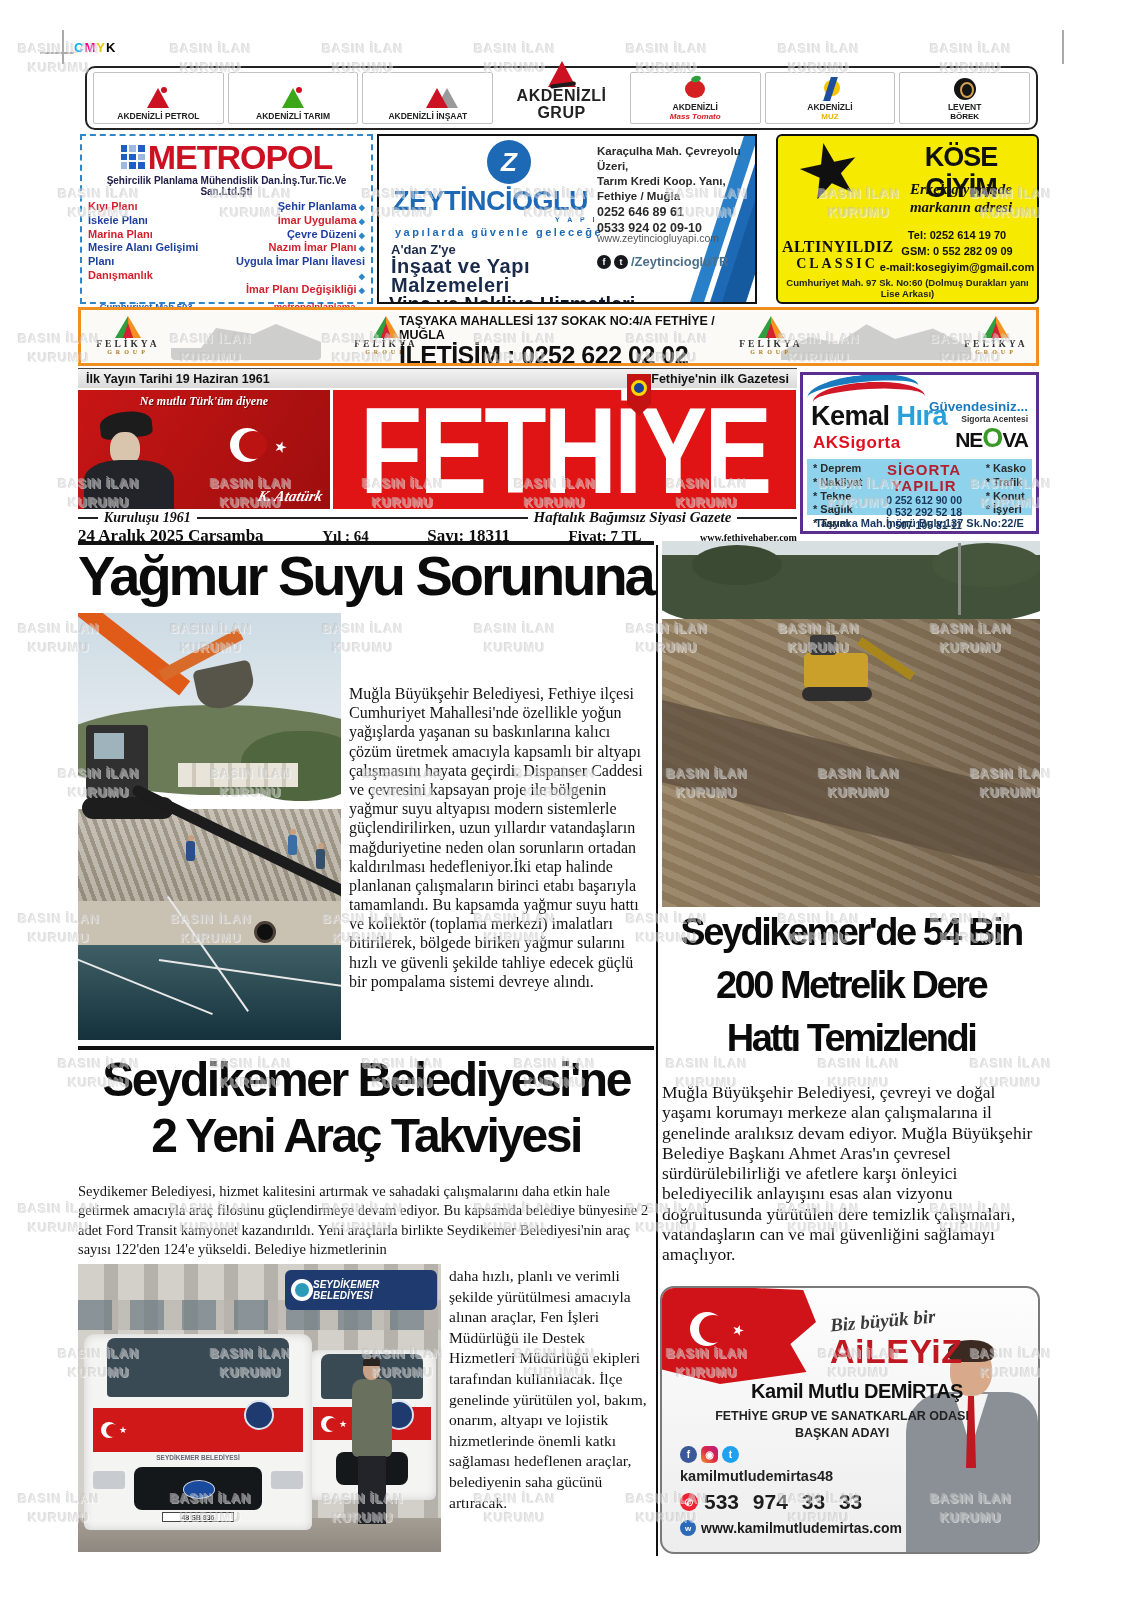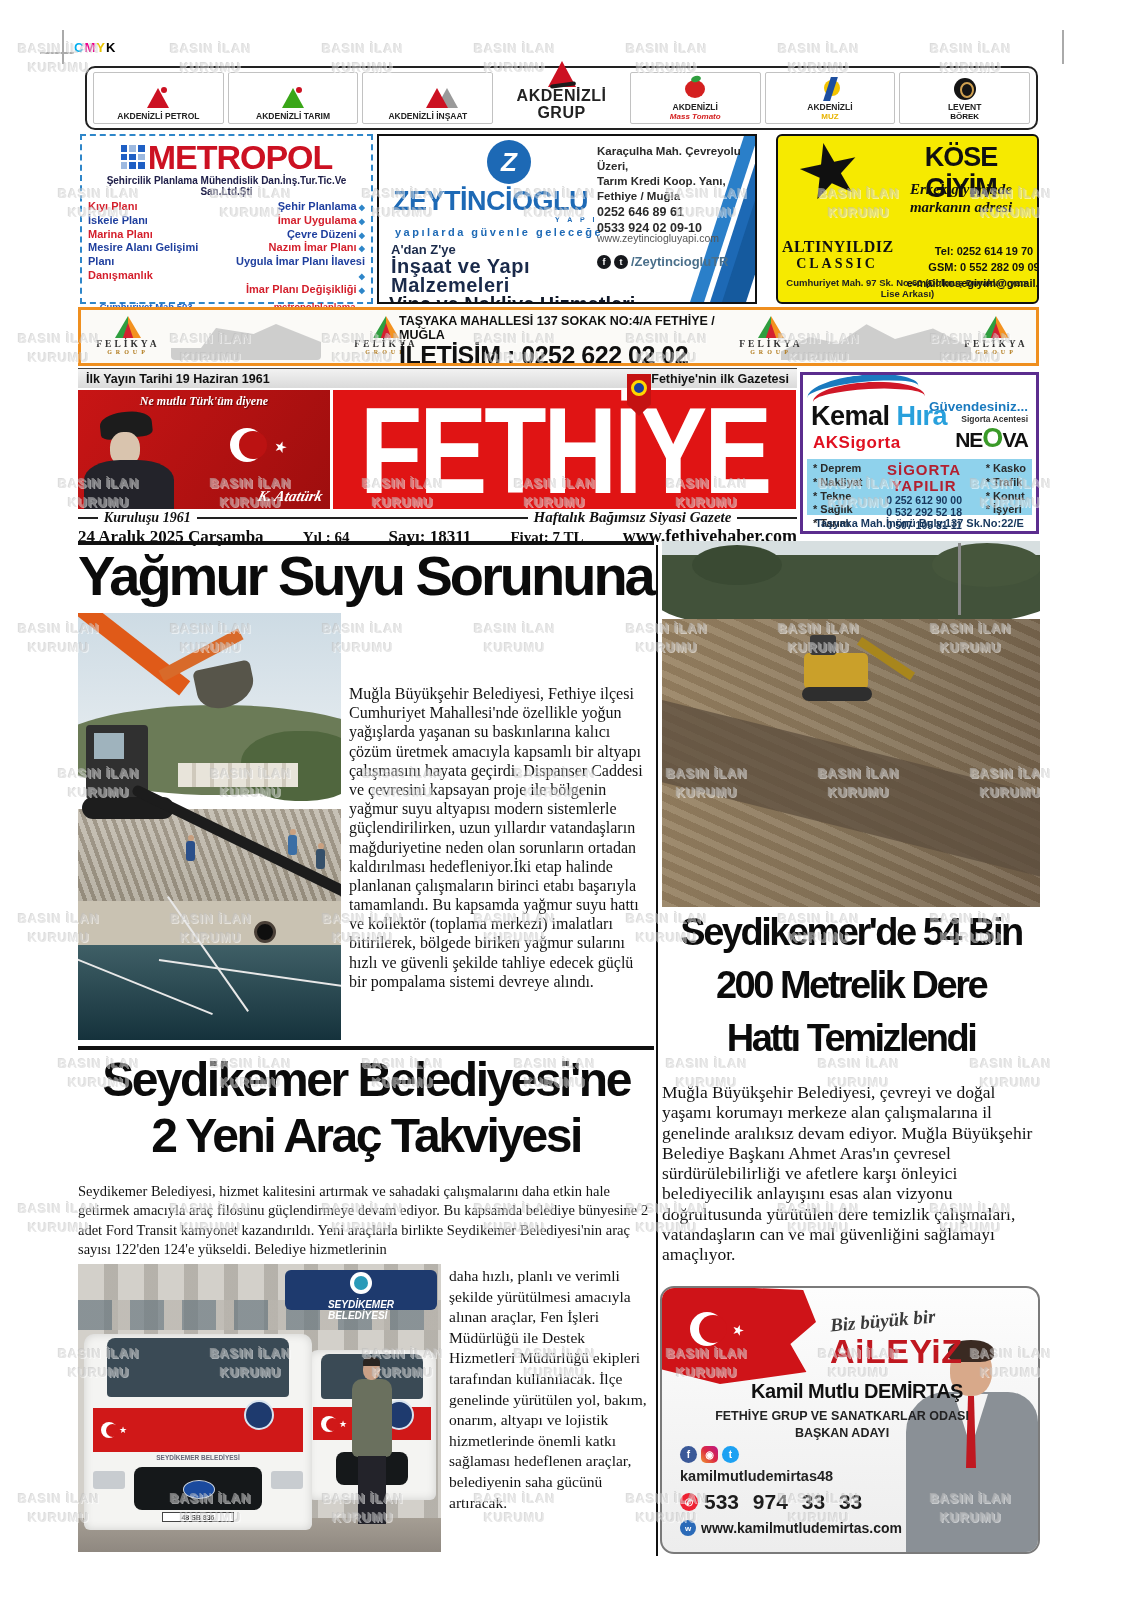--- a/index.html
+++ b/index.html
@@ -86,22 +86,22 @@
         border:2px solid #101010;border-radius:6px;box-sizing:border-box;overflow:hidden;}
   .k-star{position:absolute;left:18px;top:-2px;font-size:74px;color:#101010;transform:rotate(-12deg);line-height:1;}
   .k-brand{position:absolute;left:4px;top:102px;width:110px;text-align:center;
            font-family:"Liberation Serif",serif;color:#101010;}
   .k-brand .b1{font-weight:900;font-size:16px;letter-spacing:.5px;}
   .k-brand .b2{font-weight:800;font-size:14px;letter-spacing:3px;}
   .k-title{position:absolute;left:108px;top:6px;width:150px;text-align:center;
            font:900 27px "Liberation Sans",sans-serif;letter-spacing:-1px;color:#101010;}
   .k-slogan{position:absolute;left:108px;top:44px;width:150px;text-align:center;
             font:700 15px "Liberation Serif",serif;font-style:italic;color:#101010;line-height:1.2;}
-  .k-contact{position:absolute;left:100px;top:108px;width:158px;text-align:center;
-             font:800 11px "Liberation Sans",sans-serif;color:#101010;line-height:1.45;margin-left:27px;}
+  .k-contact{position:absolute;left:100px;top:92px;width:158px;text-align:center;
+             font:800 11px "Liberation Sans",sans-serif;color:#101010;line-height:1.45;}
   .k-addr{position:absolute;left:0;bottom:3px;width:100%;text-align:center;
           font:700 9.5px "Liberation Sans",sans-serif;color:#222;}
   
   .felikya{position:absolute;left:78px;top:307px;width:961px;height:59px;background:#fbfaf7;
            border:3px solid #ef8f1f;box-sizing:border-box;overflow:hidden;}
   .fel-logo{position:absolute;top:6px;width:70px;text-align:center;}
   .fel-tri{position:relative;width:26px;height:22px;margin:0 auto;}
   .fel-tri i{position:absolute;inset:0;}
   .fel-g{background:#2f9e3f;clip-path:polygon(50% 0,0 100%,50% 100%);}
   .fel-o{background:#f39220;clip-path:polygon(50% 0,100% 100%,50% 100%);}
@@ -212,21 +212,21 @@
   .p2-exc:before{content:"";position:absolute;left:6px;top:-18px;width:26px;height:20px;background:#3a3a3a;border-radius:3px;}
   .p2-exc:after{content:"";position:absolute;left:58px;top:-16px;width:64px;height:9px;background:#a8861c;transform:rotate(34deg);transform-origin:left top;}
   .p2-track{position:absolute;left:140px;top:146px;width:70px;height:14px;background:#2e2e2e;border-radius:7px;}
   
   .p3-bg{position:absolute;inset:0;background:#c2beb6;}
   .p3-bg:after{content:"";position:absolute;inset:0;
                background:repeating-linear-gradient(90deg,rgba(255,255,255,.28) 0 26px,rgba(90,90,90,.12) 26px 40px);}
   .p3-windows{position:absolute;left:0;top:36px;width:100%;height:30px;
               background:repeating-linear-gradient(90deg,#6a7880 0 34px,#b9b5ae 34px 52px);opacity:.7;}
   .p3-sign{position:absolute;right:4px;top:6px;width:152px;height:40px;background:#1e3a6e;border-radius:6px;
-           color:#fff;display:flex;align-items:center;gap:5px;padding:2px 6px;box-sizing:border-box;flex-direction:column;}
+           color:#fff;display:flex;align-items:center;padding:2px 6px;box-sizing:border-box;}
   .p3-sign .logo{width:22px;height:22px;border-radius:50%;background:#fff;flex:0 0 auto;position:relative;}
   .p3-sign .logo:after{content:"";position:absolute;left:4px;top:4px;width:14px;height:14px;border-radius:50%;background:#2a9ab8;}
   .p3-sign .txt{font:800 10px "Liberation Sans",sans-serif;font-style:italic;line-height:1.1;}
   .van{position:absolute;background:#f4f4f2;border-radius:10px 10px 6px 6px;box-shadow:inset 0 0 10px rgba(0,0,0,.15);}
   .van .ws{position:absolute;left:10%;top:4px;width:80%;height:30%;background:#3a4a55;border-radius:8px 8px 4px 4px;}
   .van .flag{position:absolute;left:4%;top:38%;width:92%;height:22%;background:#d01818;display:flex;align-items:center;}
   .van .flag .cres{position:relative;width:16px;height:16px;border-radius:50%;background:#fff;margin-left:8px;}
   .van .flag .cres:after{content:"";position:absolute;left:5px;top:2px;width:13px;height:13px;border-radius:50%;background:#d01818;}
   .van .flag .st{color:#fff;font-size:9px;margin-left:2px;}
   .van .flag .emb{position:absolute;right:14%;top:-20%;width:26px;height:26px;border-radius:50%;background:#1e3a6e;border:2px solid #d8e4f0;}
@@ -516,21 +516,21 @@
     <span class="hline" style="flex:1;"></span>
     <span class="f2">Haftalık Bağımsız Siyasi Gazete</span>
     <span class="hline" style="flex:.18;"></span>
   </div>
 
   <div class="dateline">
     <span style="font-size:17px;">24 Aralık 2025 Çarşamba</span>
     <span style="font-size:15px;">Yıl : 64</span>
     <span style="font-size:17px;">Sayı: 18311</span>
     <span style="font-size:15px;">Fiyat: 7 TL</span>
-    <span style="font-size:18px;">www.fethiyehaber.com</span>
+    <span style="font-size:10px;">www.fethiyehaber.com</span>
   </div>
 
   <div class="sigorta">
     <div class="sg-wave-b"></div>
     <div class="sg-wave-r"></div>
     <div class="sg-agent">
       <span>Kemal</span> <span class="last">Hıra</span>
     </div>
     <div class="sg-co">AKSigorta</div>
     <div class="sg-tag">

